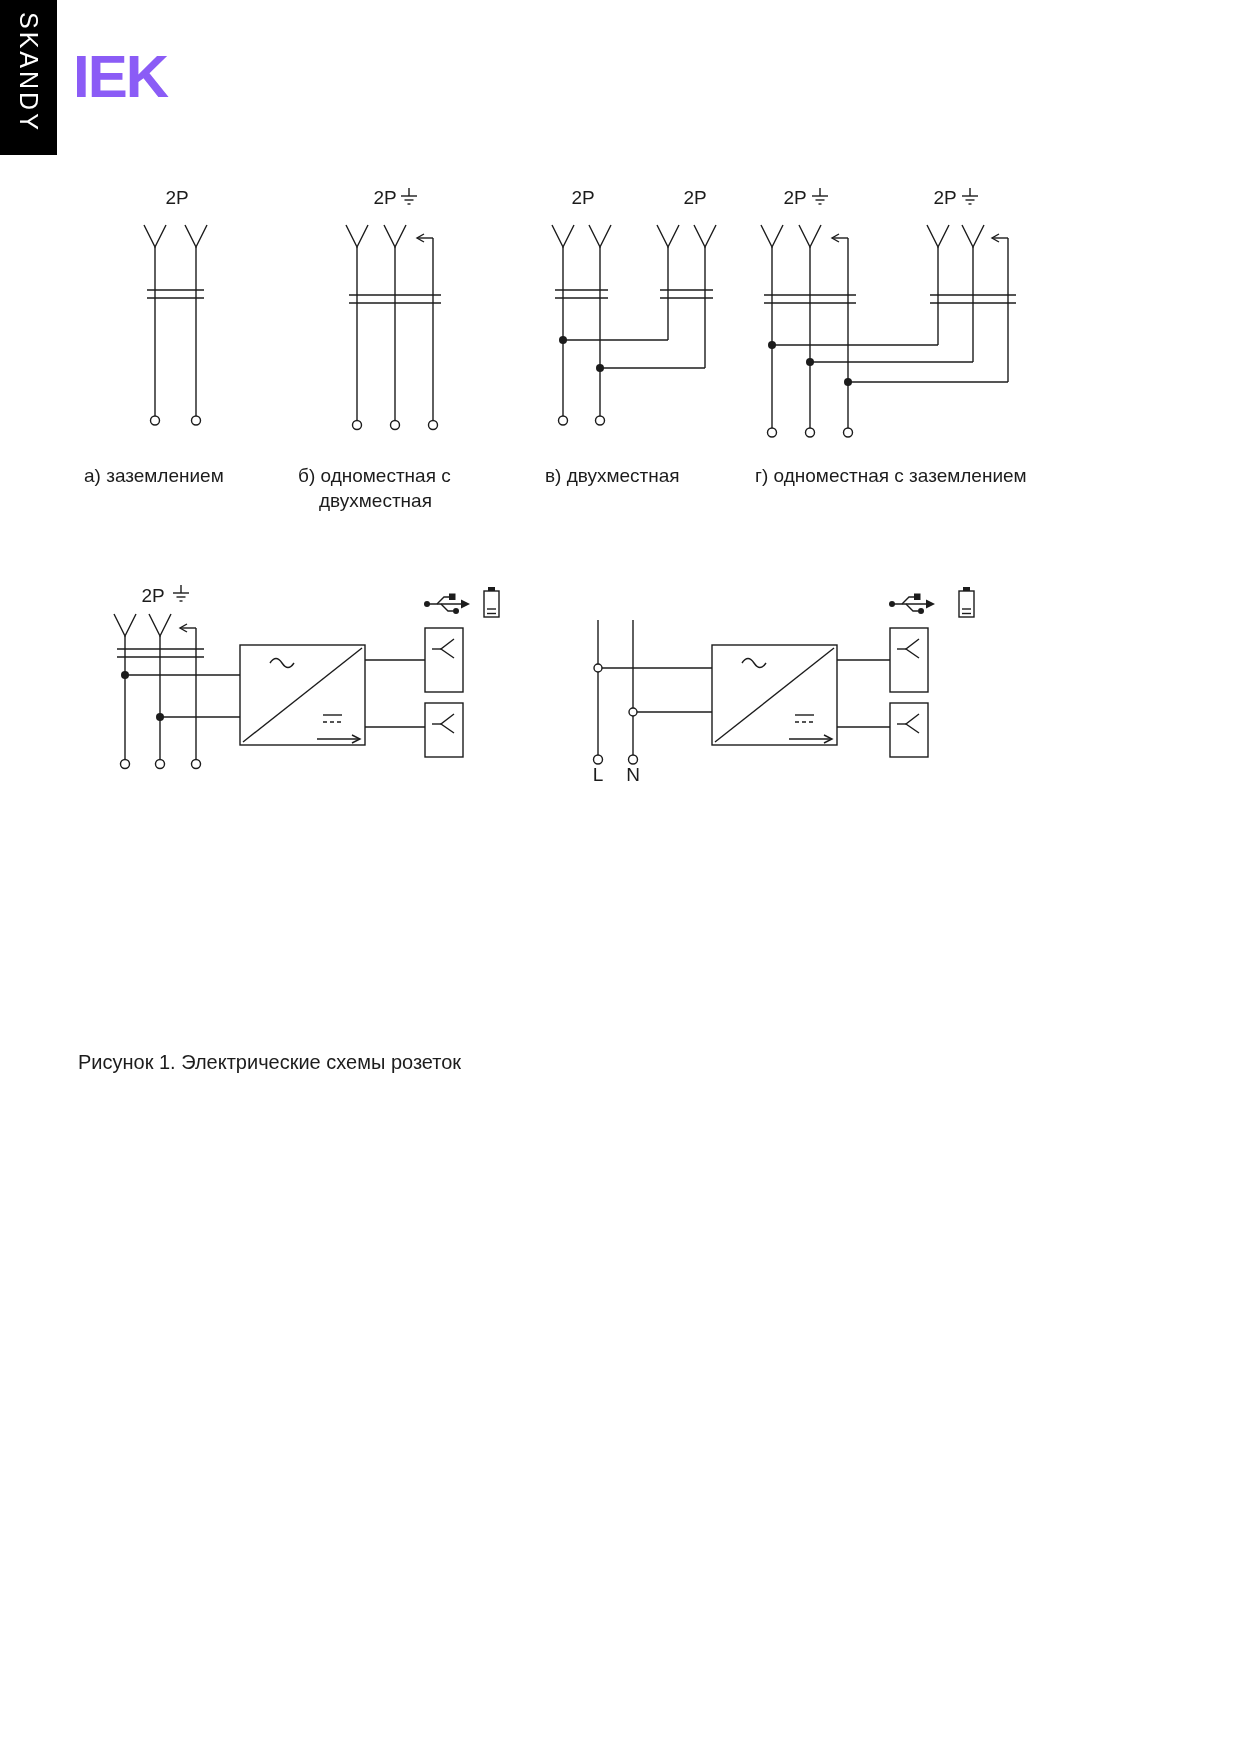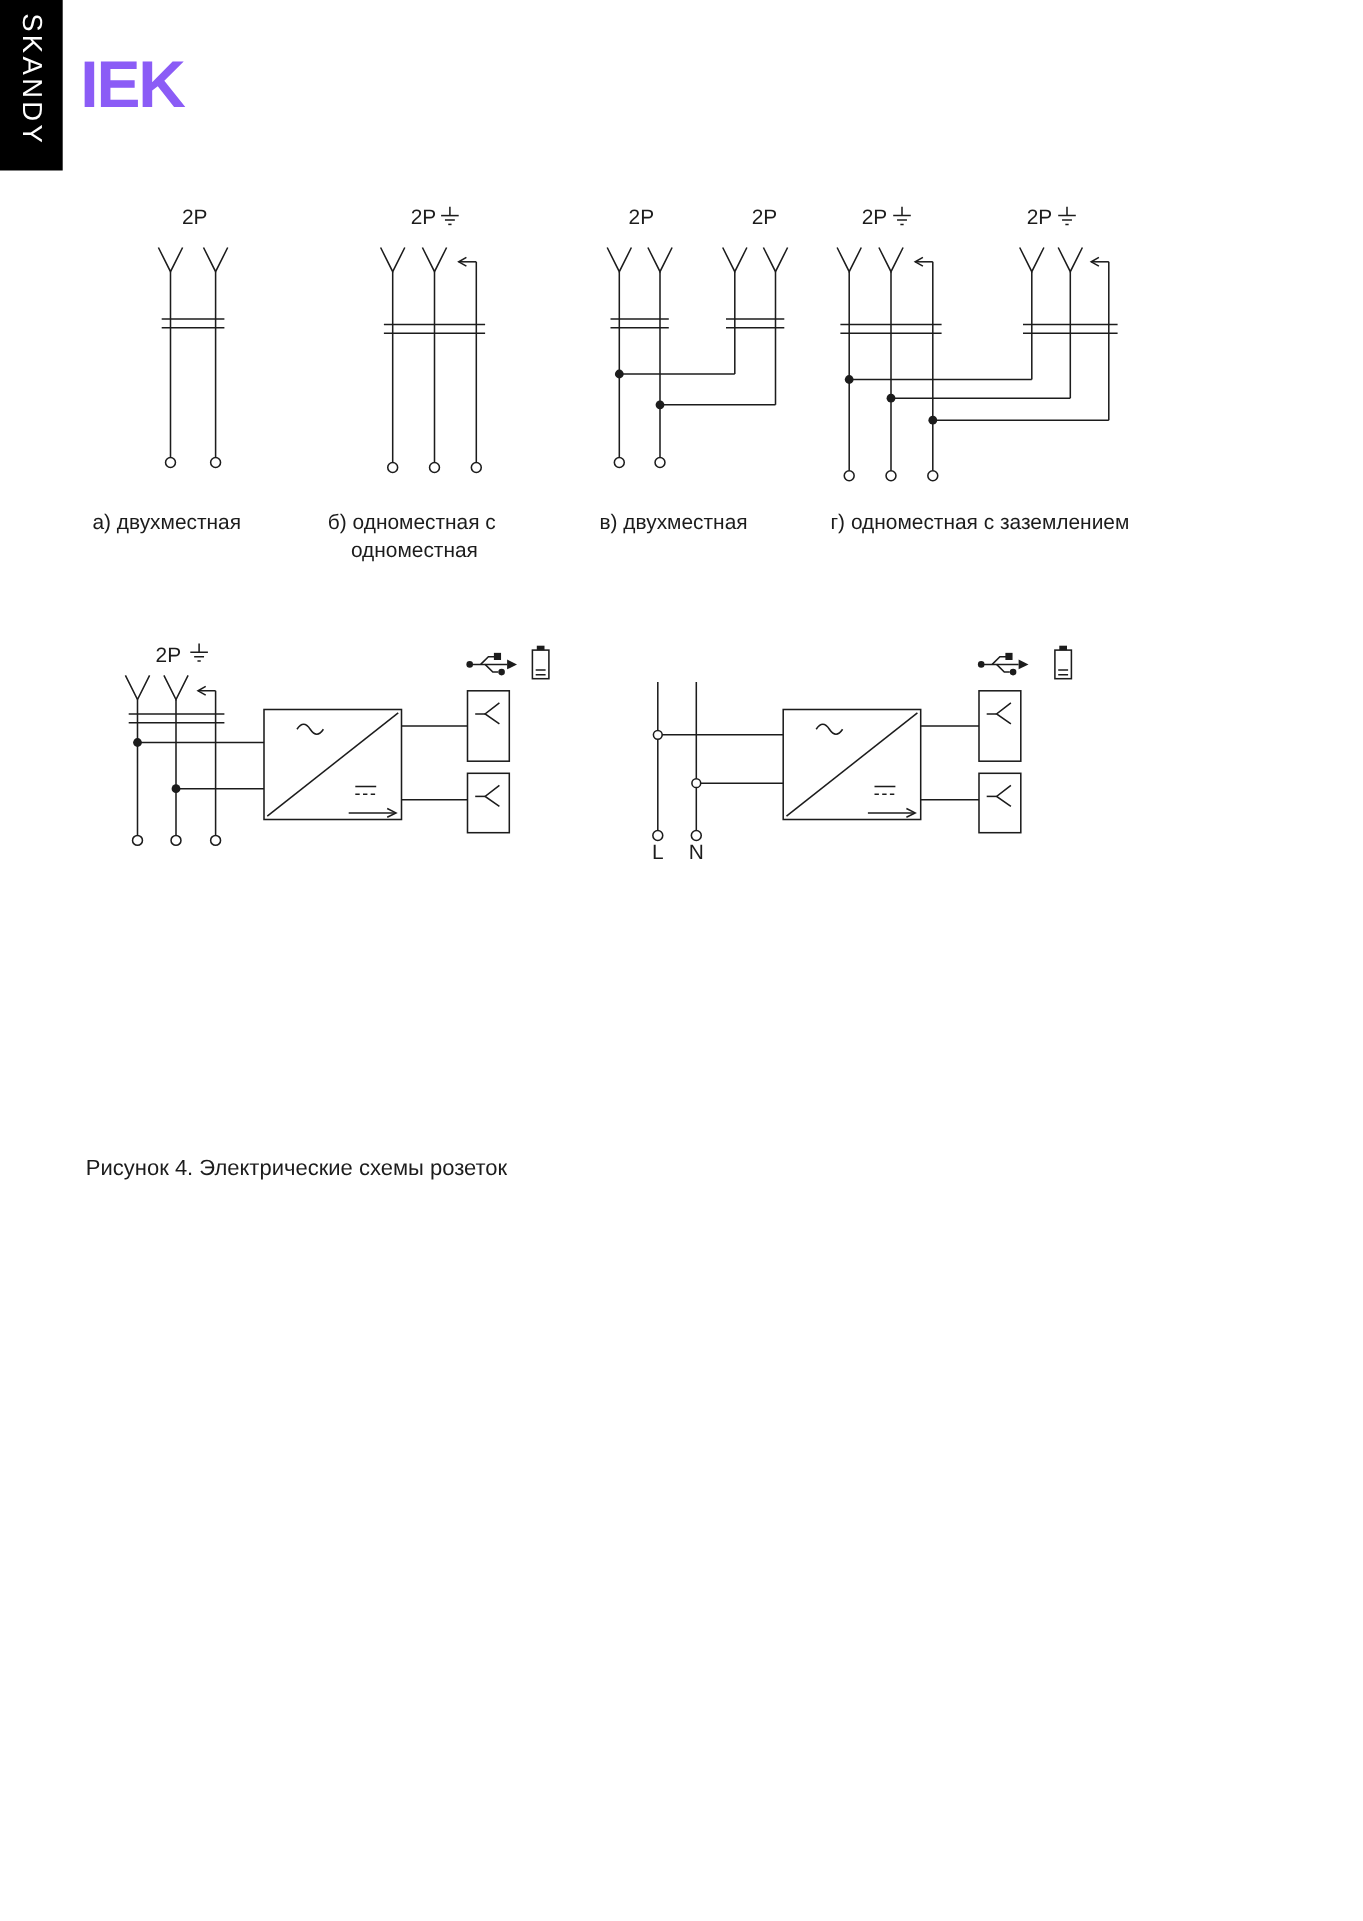--- a/index.html
+++ b/index.html
@@ -52,21 +52,21 @@
       <line x1="35" y1="67" x2="35" y2="236"></line>
       <line x1="76" y1="67" x2="76" y2="236"></line>
       <line x1="27" y1="110" x2="84" y2="110"></line>
       <line x1="27" y1="118" x2="84" y2="118"></line>
     </g>
     <g>
       <circle cx="35" cy="240.5" r="4.5"></circle>
       <circle cx="76" cy="240.5" r="4.5"></circle>
     </g>
   </svg>
-  <div class="cap" style="left:84px; top:464px">а) двухместная</div>
+  <div class="cap" style="left:84px; top:464px">а) заземлением</div>
 
   <svg class="diag" style="left:340px; top:180px" width="130" height="270" viewBox="0 0 130 270">
     <text x="45" y="24" text-anchor="middle">2P</text>
     <g>
       <line x1="69" y1="8" x2="69" y2="16"></line>
       <line x1="61" y1="16" x2="77" y2="16"></line>
       <line x1="64.5" y1="20" x2="73.5" y2="20"></line>
       <line x1="67.5" y1="24" x2="70.5" y2="24"></line>
     </g>
     <g>
@@ -85,21 +85,21 @@
       <line x1="9" y1="123" x2="101" y2="123"></line>
     </g>
     <g>
       <circle cx="17" cy="245" r="4.5"></circle>
       <circle cx="55" cy="245" r="4.5"></circle>
       <circle cx="93" cy="245" r="4.5"></circle>
     </g>
   </svg>
   <div class="cap" style="left:298px; top:464px">
     <div>б) одноместная с</div>
-    <div style="margin-left:21px">одноместная</div>
+    <div style="margin-left:21px">двухместная</div>
   </div>
 
   <svg class="diag" style="left:540px; top:180px" width="190" height="270" viewBox="0 0 190 270">
     <text x="43" y="24" text-anchor="middle">2P</text>
     <text x="155" y="24" text-anchor="middle">2P</text>
     <g>
       <path d="M12 45 L23 67 L34 45"></path>
       <path d="M49 45 L60 67 L71 45"></path>
       <path d="M117 45 L128 67 L139 45"></path>
       <path d="M154 45 L165 67 L176 45"></path>
@@ -300,15 +300,15 @@
     <g>
       <rect x="419" y="16" width="15" height="26"></rect>
       <rect class="filled" x="423" y="12" width="7" height="4"></rect>
       <line x1="422" y1="34" x2="431" y2="34"></line>
       <line x1="422" y1="38.5" x2="431" y2="38.5"></line>
     </g>
     <text x="58" y="206" text-anchor="middle">L</text>
     <text x="93" y="206" text-anchor="middle">N</text>
   </svg>
 
-  <div class="figcap">Рисунок 4. Электрические схемы розеток</div>
+  <div class="figcap">Рисунок 1. Электрические схемы розеток</div>
 
 </div>
 
 </body></html>

